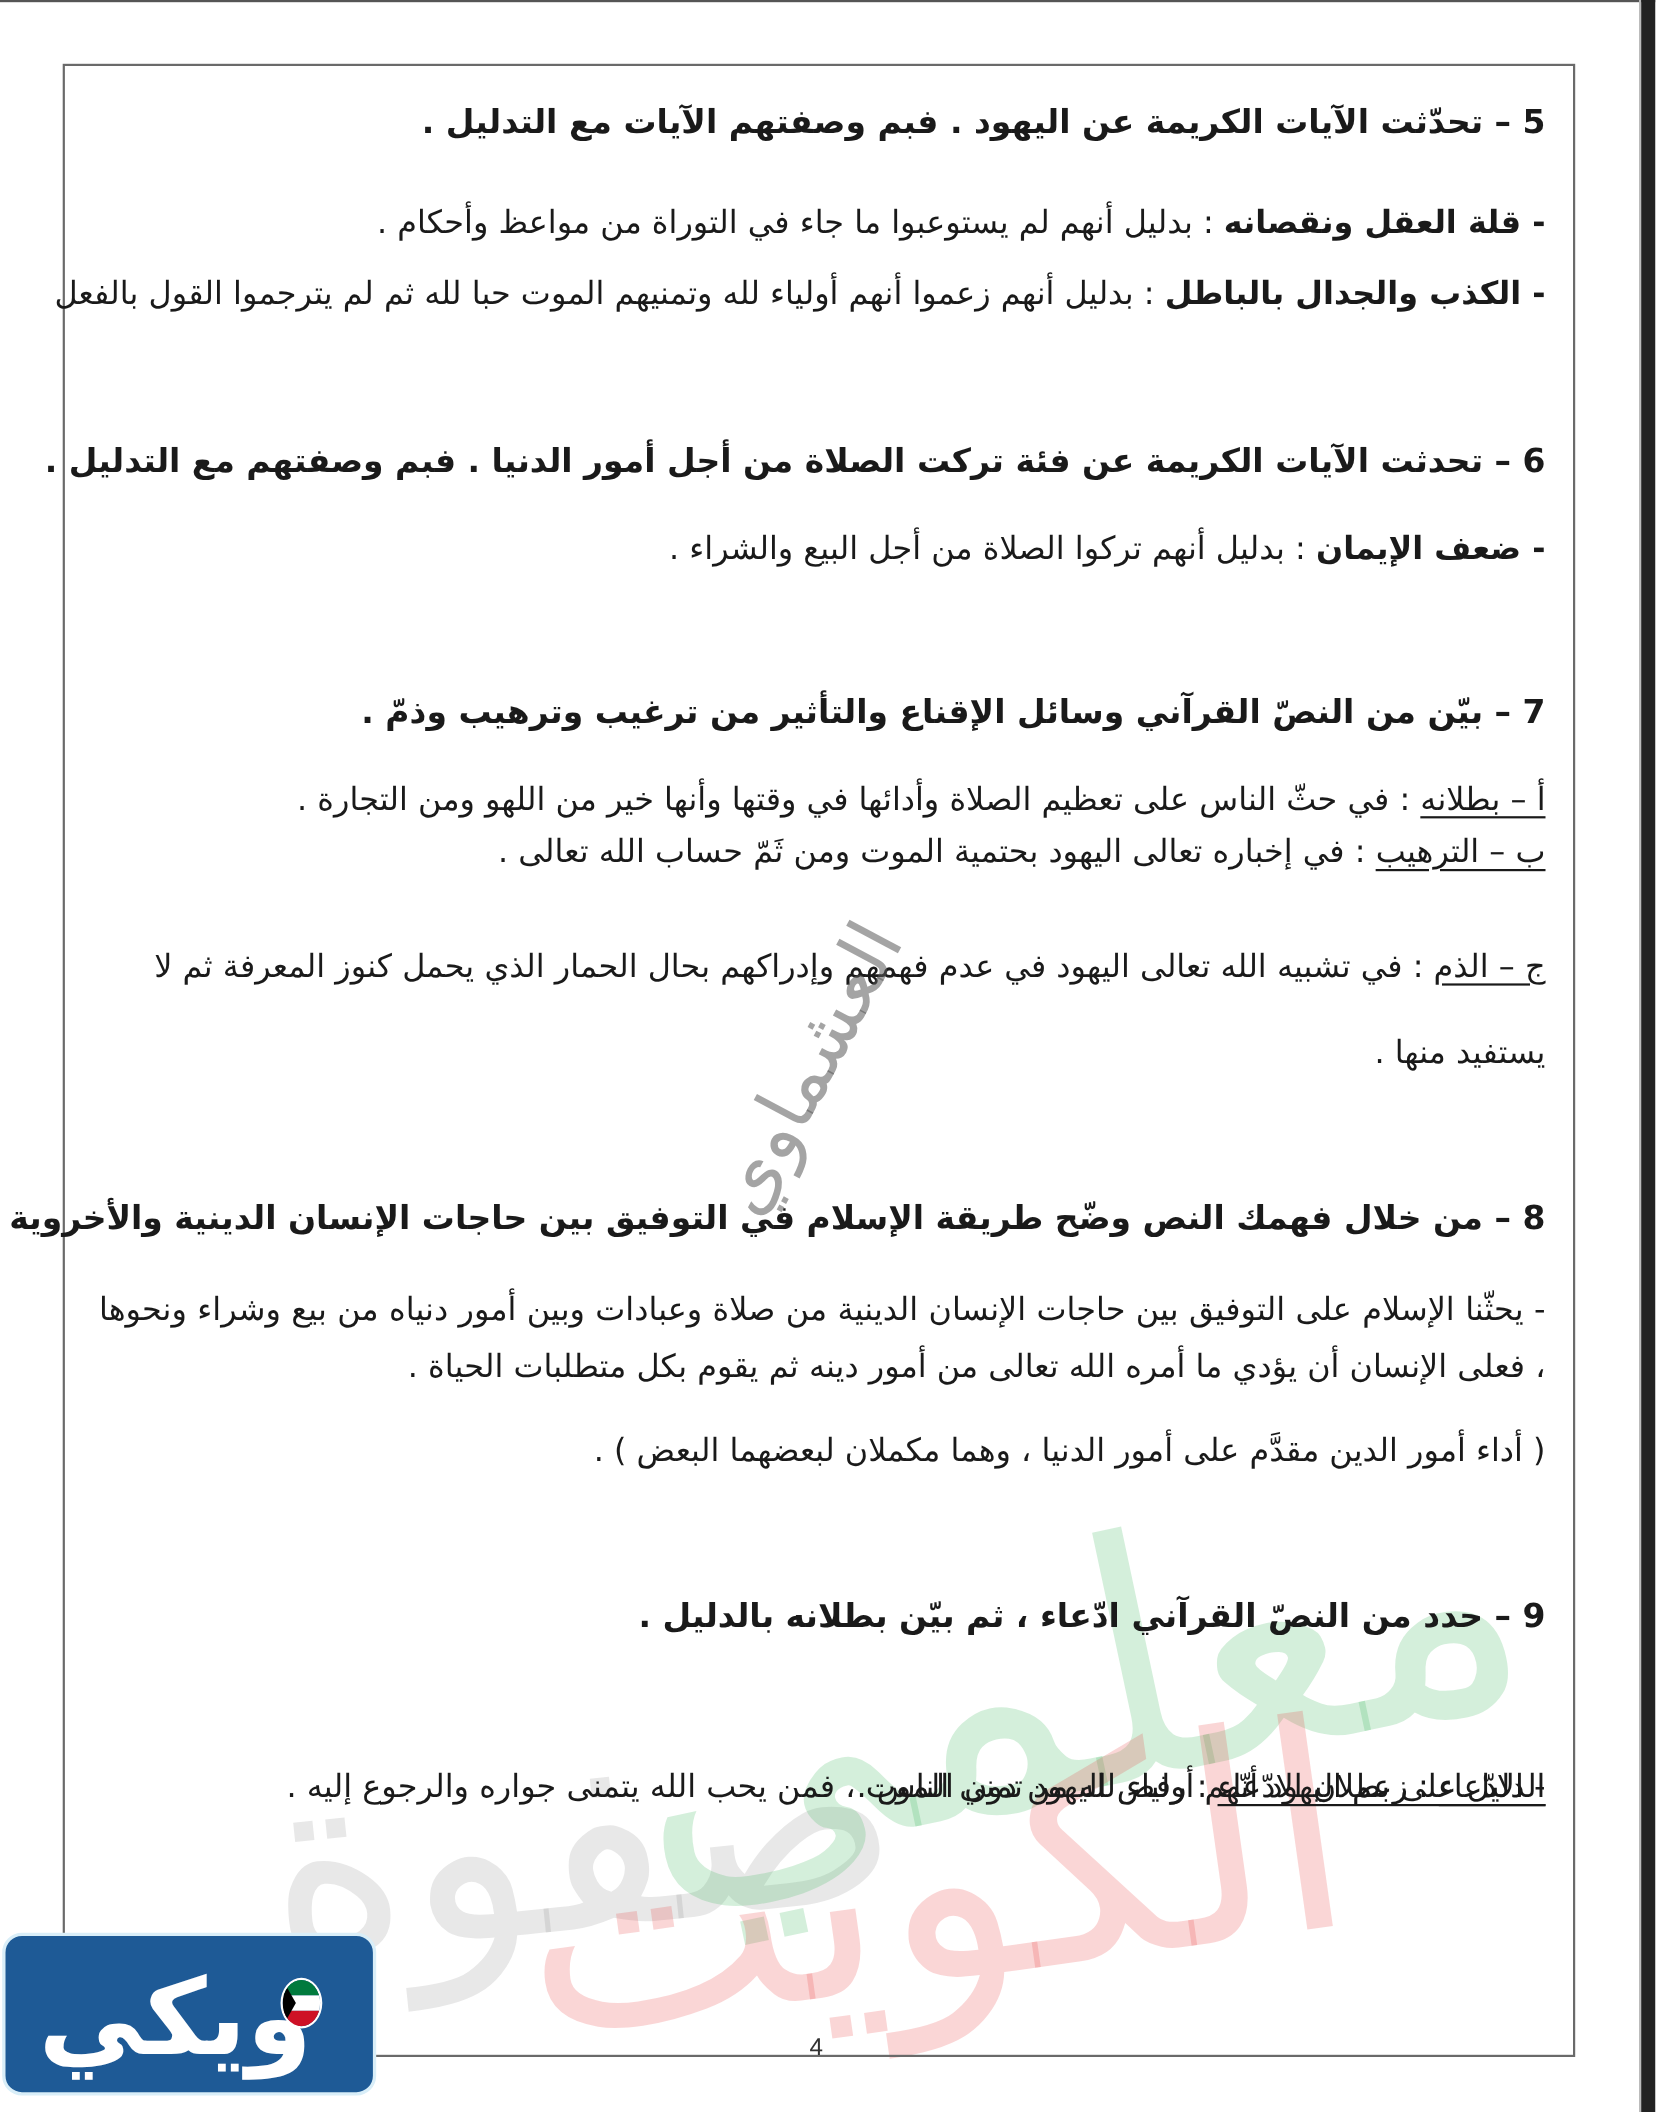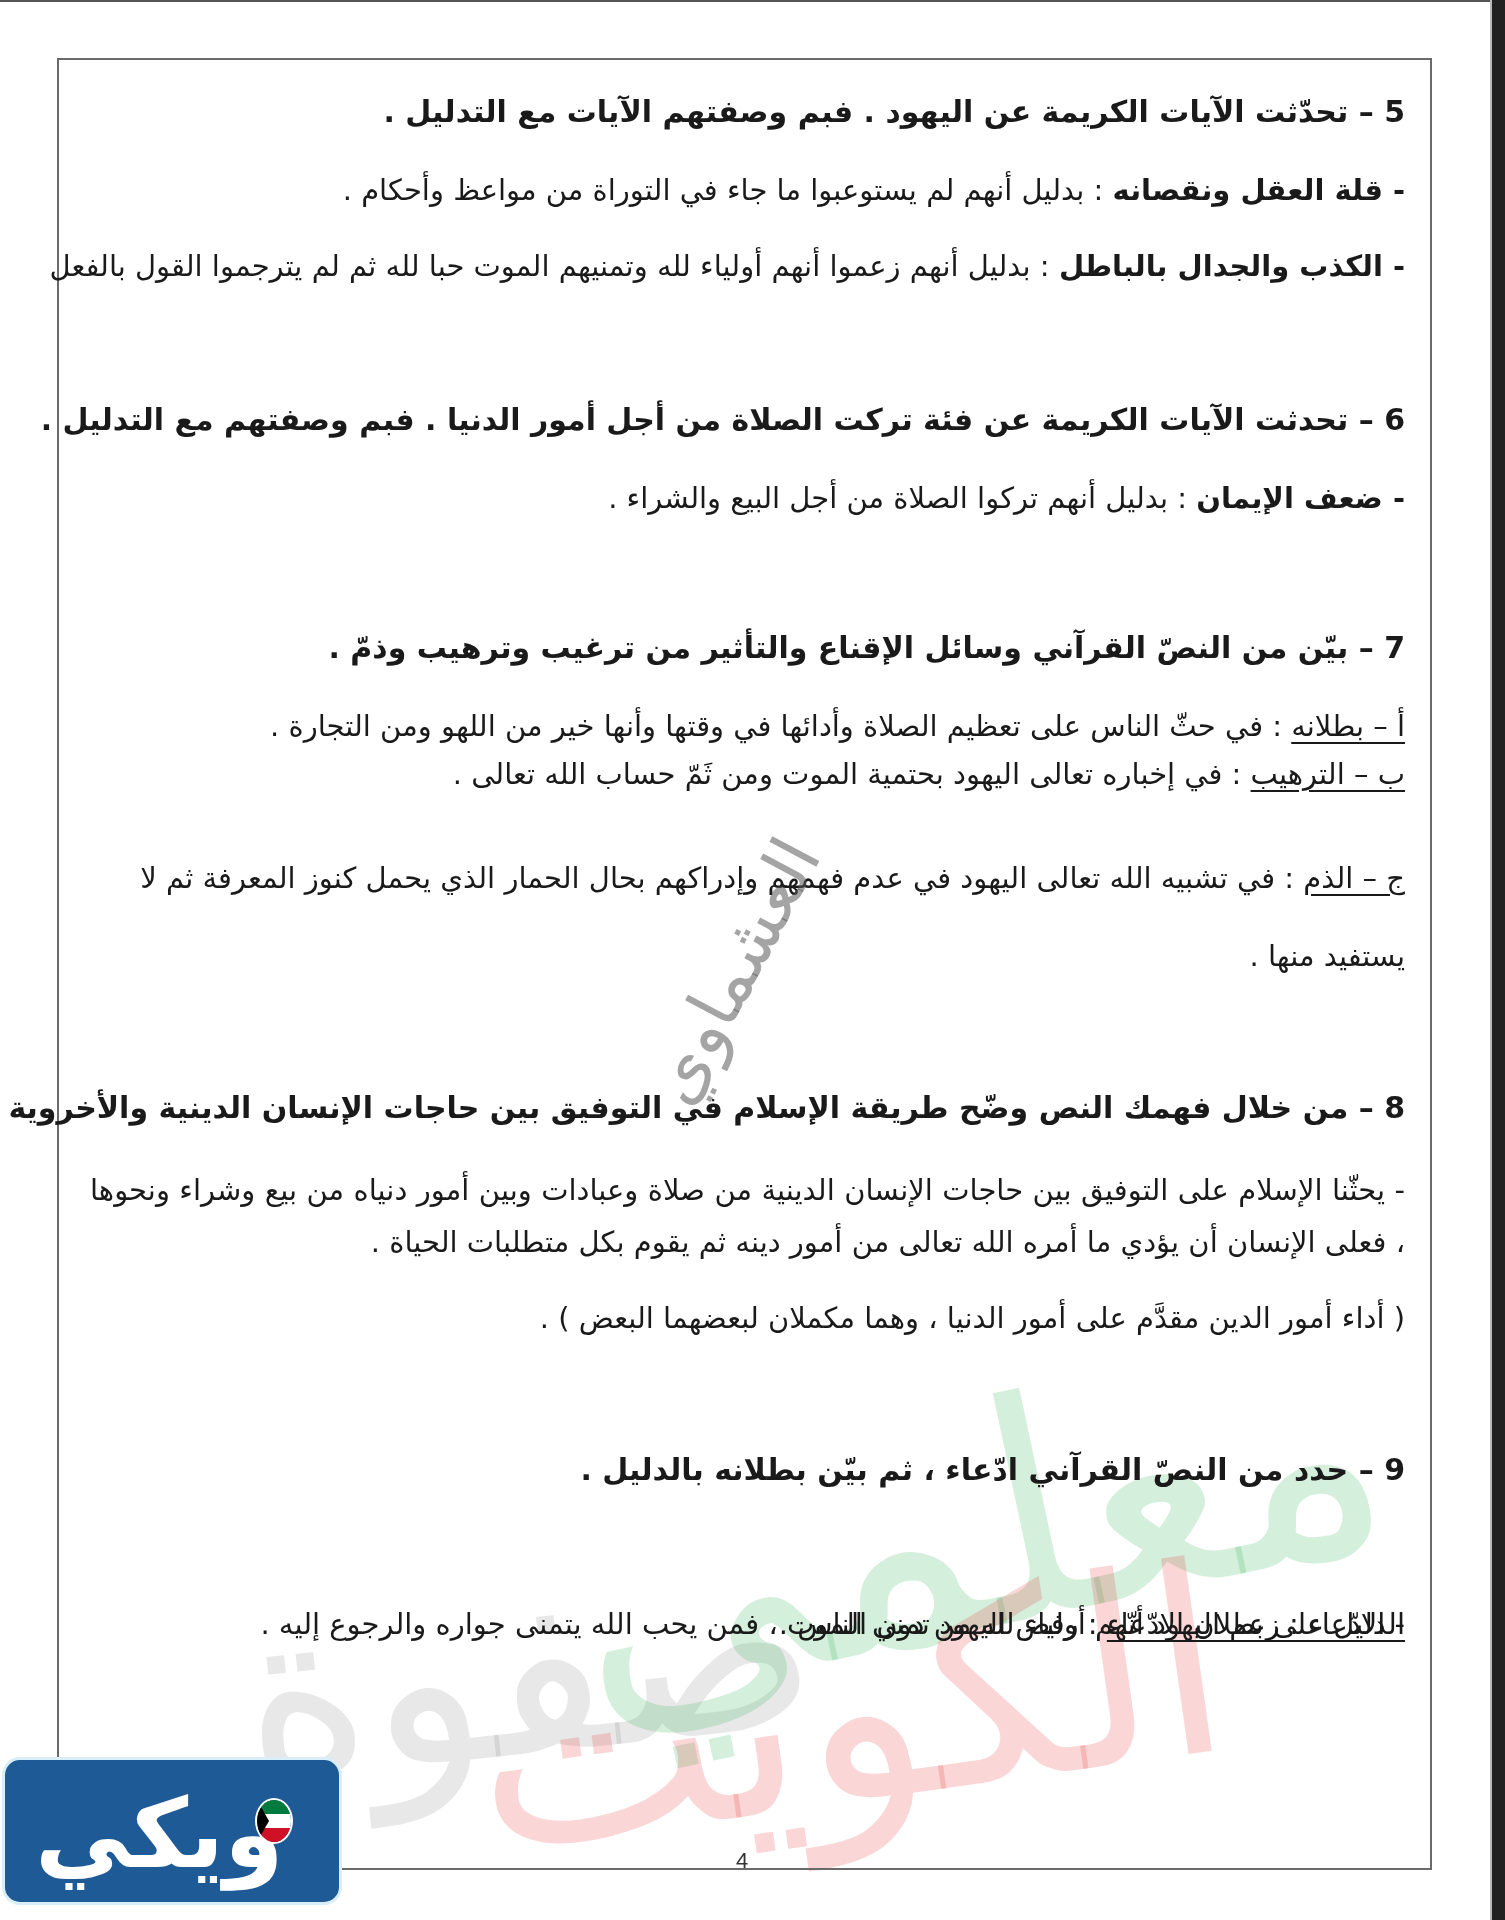--- a/index.html
+++ b/index.html
@@ -75,21 +75,21 @@
 
 <div class="wm-bg wm-gray">صفوة</div>
 <div class="wm-bg wm-green">معلمي</div>
 <div class="wm-bg wm-red">الكويت</div>
 
 <div class="page-frame"></div>
 
 <div class="content">
 
   <div class="line q" style="top:34px;">5 – تحدّثت الآيات الكريمة عن اليهود . فبم وصفتهم الآيات مع التدليل .</div>
-  <div class="line" style="top:112px;">
+  <div class="line" style="top:124px;">
     <span class="lbl">- قلة العقل ونقصانه</span><span> : </span><span>بدليل أنهم لم يستوعبوا ما جاء في التوراة من مواعظ وأحكام .</span>
   </div>
   <div class="line" style="top:188px;">
     <span class="lbl">- الكذب والجدال بالباطل</span><span> : </span><span>بدليل أنهم زعموا أنهم أولياء لله وتمنيهم الموت حبا لله ثم لم يترجموا القول بالفعل</span>
   </div>
 
   <div class="line q" style="top:342px;">6 – تحدثت الآيات الكريمة عن فئة تركت الصلاة من أجل أمور الدنيا . فبم وصفتهم مع التدليل .</div>
   <div class="line" style="top:420px;">
     <span class="lbl">- ضعف الإيمان</span><span> : </span><span>بدليل أنهم تركوا الصلاة من أجل البيع والشراء .</span>
   </div>

